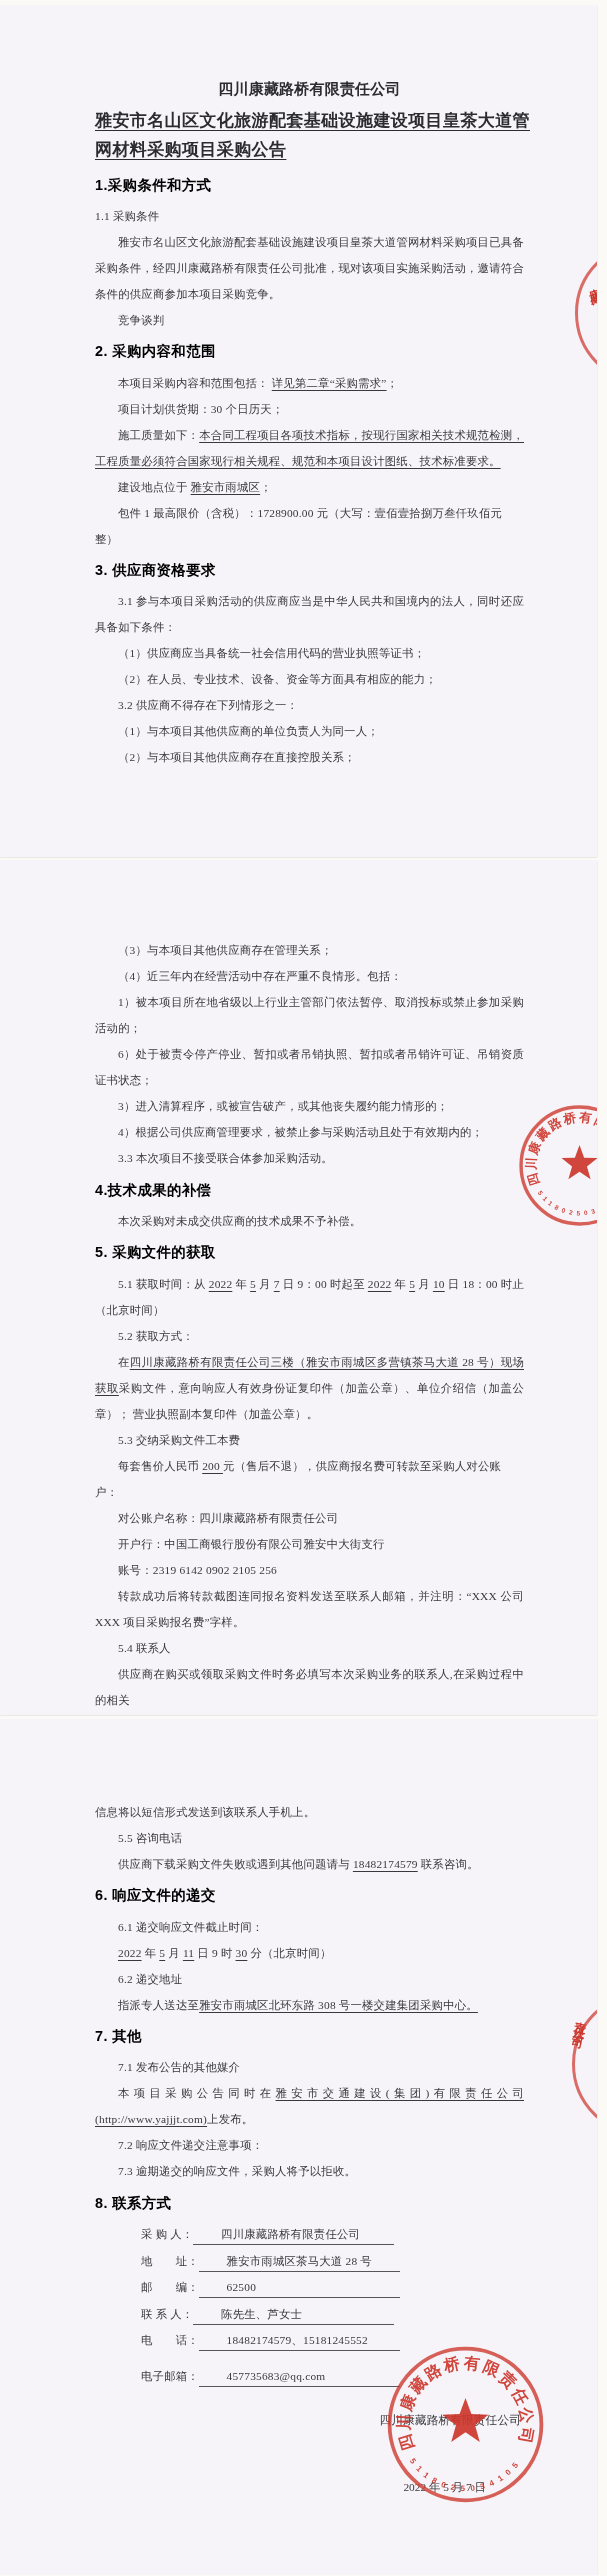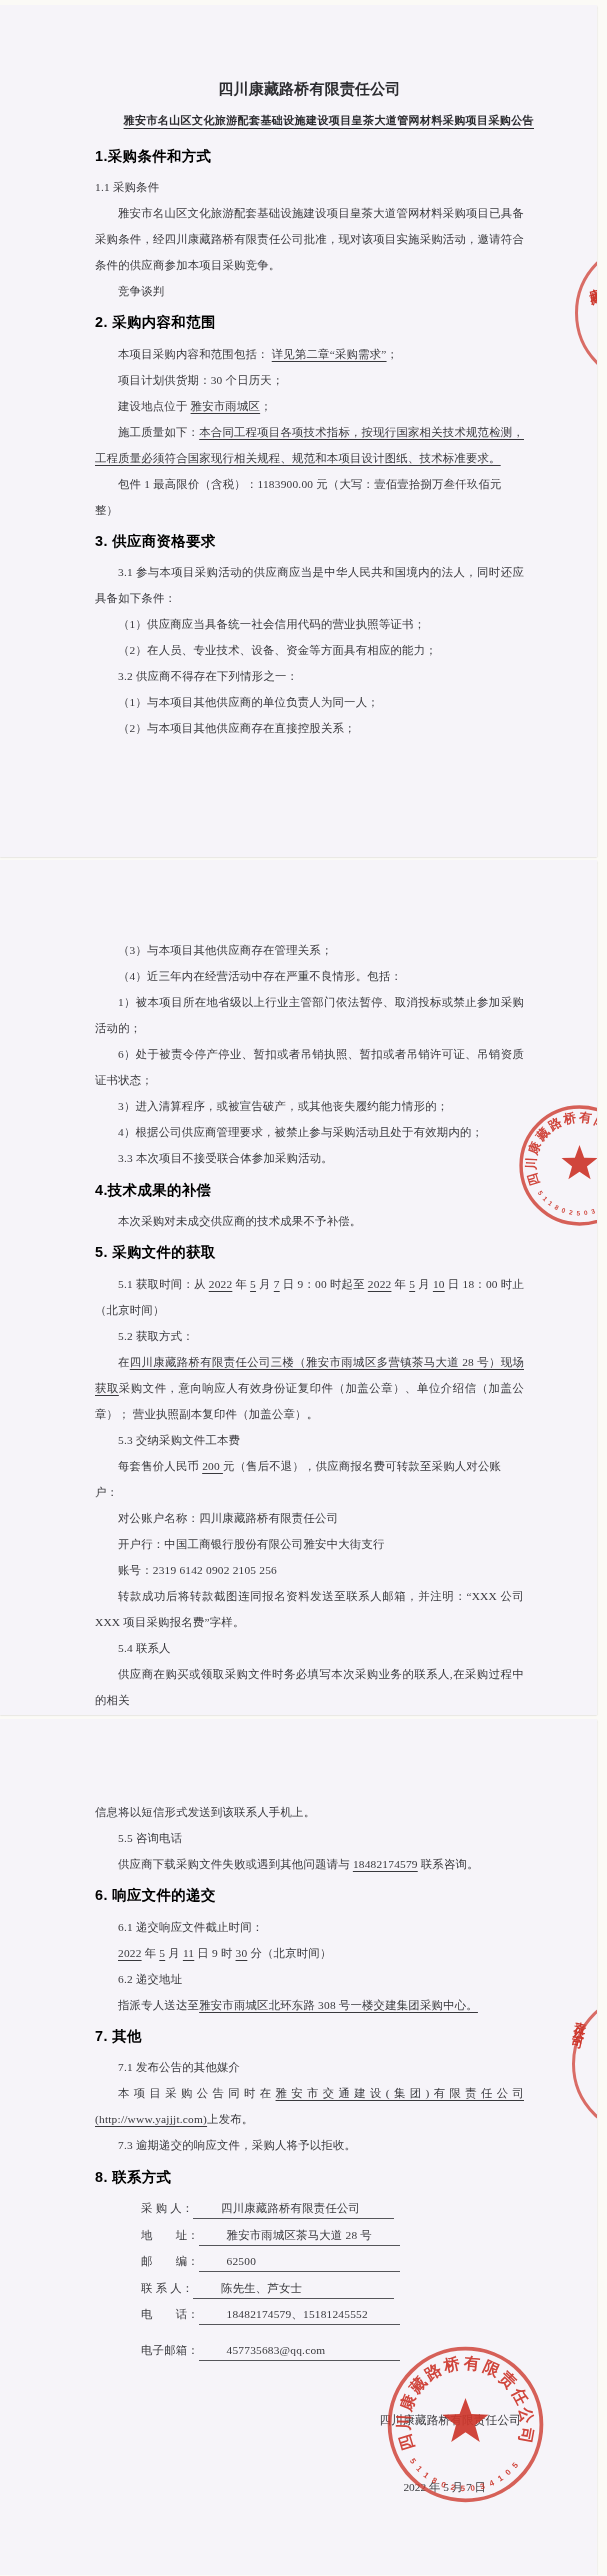--- a/index.html
+++ b/index.html
@@ -45,24 +45,24 @@
     text-align:center;
     font-family:"Liberation Sans","DejaVu Sans",sans-serif;
     font-weight:bold;
     font-size:15px;
     color:#2c2c30;
     line-height:21px;
   }
   .doc-title{
     width:439px;
     margin:7.6px auto 7.6px;
-    text-align:right;
-    font-family:"Liberation Sans","DejaVu Sans",sans-serif;
-    font-weight:bold;
-    font-size:11px;
+    text-align:left;
+    font-family:"Liberation Sans","DejaVu Sans",sans-serif;
+    font-weight:bold;
+    font-size:17px;
     color:#2c2c30;
     line-height:29px;
     text-decoration:underline;
     text-underline-offset:3.8px;
     text-decoration-thickness:1.1px;
     letter-spacing:0.4px;
   }
   .u{
     text-decoration:underline;
     text-underline-offset:3px;
@@ -128,23 +128,23 @@
     <div class="doc-title">雅安市名山区文化旅游配套基础设施建设项目皇茶大道管网材料采购项目采购公告</div>
 
     <p class="h">1.采购条件和方式</p>
     <p>1.1 采购条件</p>
     <p class="ind just">雅安市名山区文化旅游配套基础设施建设项目皇茶大道管网材料采购项目已具备采购条件，经四川康藏路桥有限责任公司批准，现对该项目实施采购活动，邀请符合条件的供应商参加本项目采购竞争。</p>
     <p class="ind">竞争谈判</p>
 
     <p class="h">2. 采购内容和范围</p>
     <p class="ind"><span>本项目采购内容和范围包括： </span><span class="u">详见第二章“采购需求”</span><span>；</span></p>
     <p class="ind">项目计划供货期：30 个日历天；</p>
+    <p class="ind just"><span>施工质量如下：</span><span class="u">本合同工程项目各项技术指标，按现行国家相关技术规范检测，工程质量必须符合国家现行相关规程、规范和本项目设计图纸、技术标准要求。</span></p>
     <p class="ind"><span>建设地点位于 </span><span class="u">雅安市雨城区</span><span>；</span></p>
-    <p class="ind just"><span>施工质量如下：</span><span class="u">本合同工程项目各项技术指标，按现行国家相关技术规范检测，工程质量必须符合国家现行相关规程、规范和本项目设计图纸、技术标准要求。</span></p>
-    <p class="ind">包件 1 最高限价（含税）：1183900.00 元（大写：壹佰壹拾捌万叁仟玖佰元整）</p>
+    <p class="ind">包件 1 最高限价（含税）：1728900.00 元（大写：壹佰壹拾捌万叁仟玖佰元整）</p>
 
     <p class="h">3. 供应商资格要求</p>
     <p class="ind just">3.1 参与本项目采购活动的供应商应当是中华人民共和国境内的法人，同时还应具备如下条件：</p>
     <p class="ind">（1）供应商应当具备统一社会信用代码的营业执照等证书；</p>
     <p class="ind">（2）在人员、专业技术、设备、资金等方面具有相应的能力；</p>
     <p class="ind">3.2 供应商不得存在下列情形之一：</p>
     <p class="ind">（1）与本项目其他供应商的单位负责人为同一人；</p>
     <p class="ind">（2）与本项目其他供应商存在直接控股关系；</p>
   </div>
 
@@ -205,20 +205,21 @@
 
     <p class="h">6. 响应文件的递交</p>
     <p class="ind">6.1 递交响应文件截止时间：</p>
     <p class="ind"><span></span><span class="u">2022</span><span> 年 </span><span class="u">5</span><span> 月 </span><span class="u">11</span><span> 日 9 时 </span><span class="u">30</span><span> 分（北京时间）</span></p>
     <p class="ind">6.2 递交地址</p>
     <p class="ind"><span>指派专人送达至</span><span class="u">雅安市雨城区北环东路 308 号一楼交建集团采购中心。</span></p>
 
     <p class="h">7. 其他</p>
     <p class="ind">7.1 发布公告的其他媒介</p>
     <p class="ind just"><span>本项目采购公告同时在</span><span class="u">雅安市交通建设(集团)有限责任公司(http://www.yajjjt.com)</span><span>上发布。</span></p>
+    <p class="ind">7.2 响应文件递交注意事项：</p>
     <p class="ind">7.3 逾期递交的响应文件，采购人将予以拒收。</p>
 
     <p class="h">8. 联系方式</p>
     <p class="crow ind">
       <span class="cl">采 购 人：</span><span class="cv">四川康藏路桥有限责任公司</span>
     </p>
     <p class="crow ind">
       <span class="cl">地　　址：</span><span class="cv">雅安市雨城区茶马大道 28 号</span>
     </p>
     <p class="crow ind">

